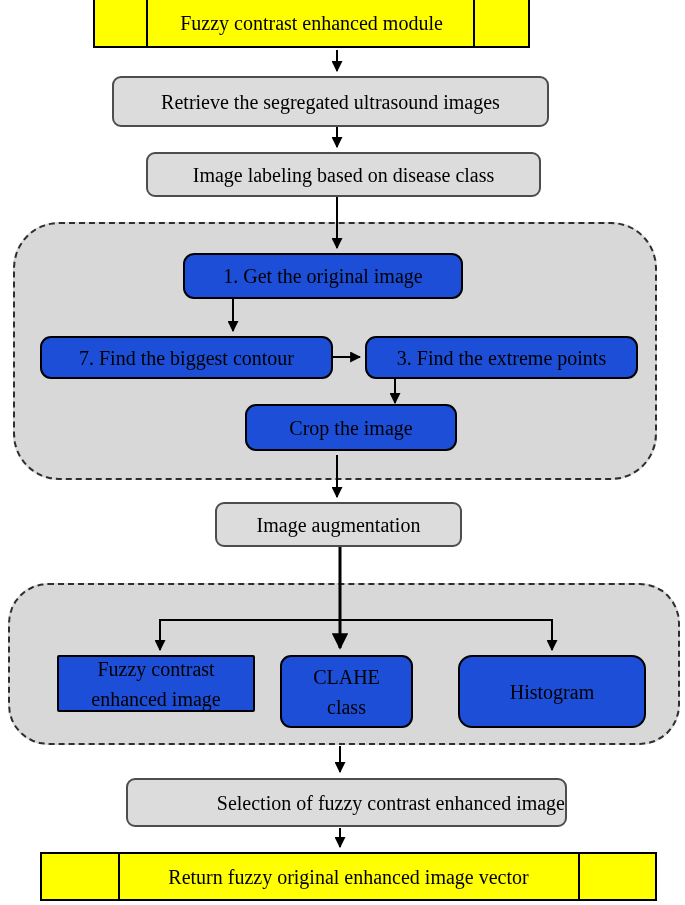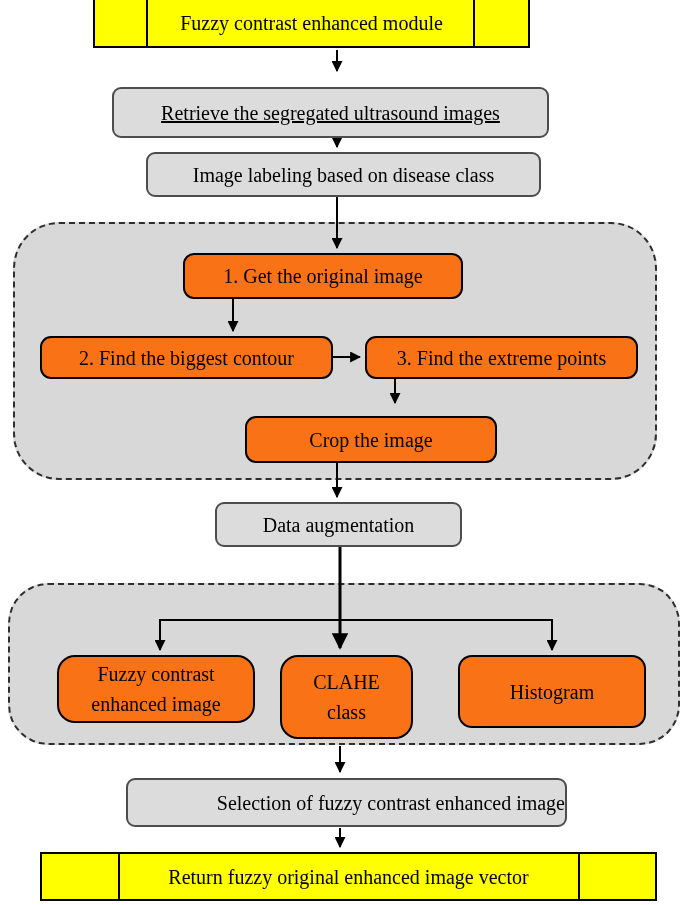--- a/index.html
+++ b/index.html
@@ -18,21 +18,21 @@
     align-items: center;
     justify-content: center;
     text-align: center;
     font-size: 20px;
     line-height: 28px;
     color: #000;
     box-sizing: border-box;
     z-index: 3;
   }
   .yellow {
-    background: #f97316;
+    background: #1d4ed8;
     border: 2px solid #000000;
     border-radius: 11px;
   }
   .grayBox {
     background: #DCDCDC;
     border: 2px solid #4d4d4d;
     border-radius: 9px;
   }
   .module {
     background: #FFFF00;
@@ -93,54 +93,54 @@
       <line x1="340" y1="547" x2="340" y2="648" marker-end="url(#ah)"></line>
     </g>
   </svg>
 
   <div class="node module" style="left:93px; top:-2px; width:437px; height:50px;">
     <div class="divider" style="left:51px;"></div>
     <div class="divider" style="left:378px;"></div>
     <span>Fuzzy contrast enhanced module</span>
   </div>
 
-  <div class="node grayBox" style="left:112px; top:87px; width:437px; height:51px;text-decoration:underline;">
+  <div class="node grayBox" style="left:112px; top:76px; width:437px; height:51px;">
     <span>Retrieve the segregated ultrasound images</span>
   </div>
 
   <div class="node grayBox" style="left:127px; top:152px; width:395px; height:45px;margin-left:19px;">
     <span>Image labeling based on disease class</span>
   </div>
 
   <div class="node yellow" style="left:183px; top:253px; width:280px; height:46px;">
     <span>1. Get the original image</span>
   </div>
 
   <div class="node yellow" style="left:40px; top:336px; width:293px; height:43px;">
-    <span>2. Find the biggest contour</span>
+    <span>7. Find the biggest contour</span>
   </div>
 
   <div class="node yellow" style="left:365px; top:336px; width:273px; height:43px;">
     <span>3. Find the extreme points</span>
   </div>
 
-  <div class="node yellow" style="left:245px; top:416px; width:252px; height:47px;">
+  <div class="node yellow" style="left:245px; top:404px; width:212px; height:47px;">
     <span>Crop the image</span>
   </div>
 
   <div class="node grayBox" style="left:215px; top:502px; width:247px; height:45px;">
-    <span>Data augmentation</span>
+    <span>Image augmentation</span>
   </div>
 
-  <div class="node yellow" style="left:57px; top:655px; width:198px; height:68px; border-radius:18px; line-height:30px;align-items:center;">
+  <div class="node yellow" style="left:57px; top:655px; width:198px; height:57px; border-radius:2px; line-height:30px;align-items:center;">
     <span>Fuzzy contrast</span>
     <span>enhanced image</span>
   </div>
 
-  <div class="node yellow" style="left:280px; top:655px; width:133px; height:84px; border-radius:18px; line-height:30px;">
+  <div class="node yellow" style="left:280px; top:655px; width:133px; height:73px; border-radius:11px; line-height:30px;">
     <span>CLAHE</span>
     <span>class</span>
   </div>
 
   <div class="node yellow" style="left:458px; top:655px; width:188px; height:73px; border-radius:14px; line-height:30px;">
     <span>Histogram</span>
   </div>
 
   <div class="node grayBox" style="left:126px; top:778px; width:441px; height:49px;align-items:flex-end;">
     <span>Selection of fuzzy contrast enhanced image</span>

